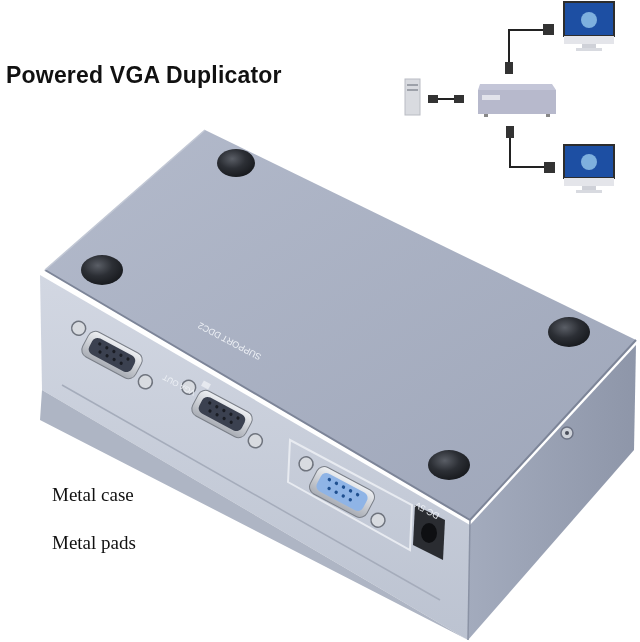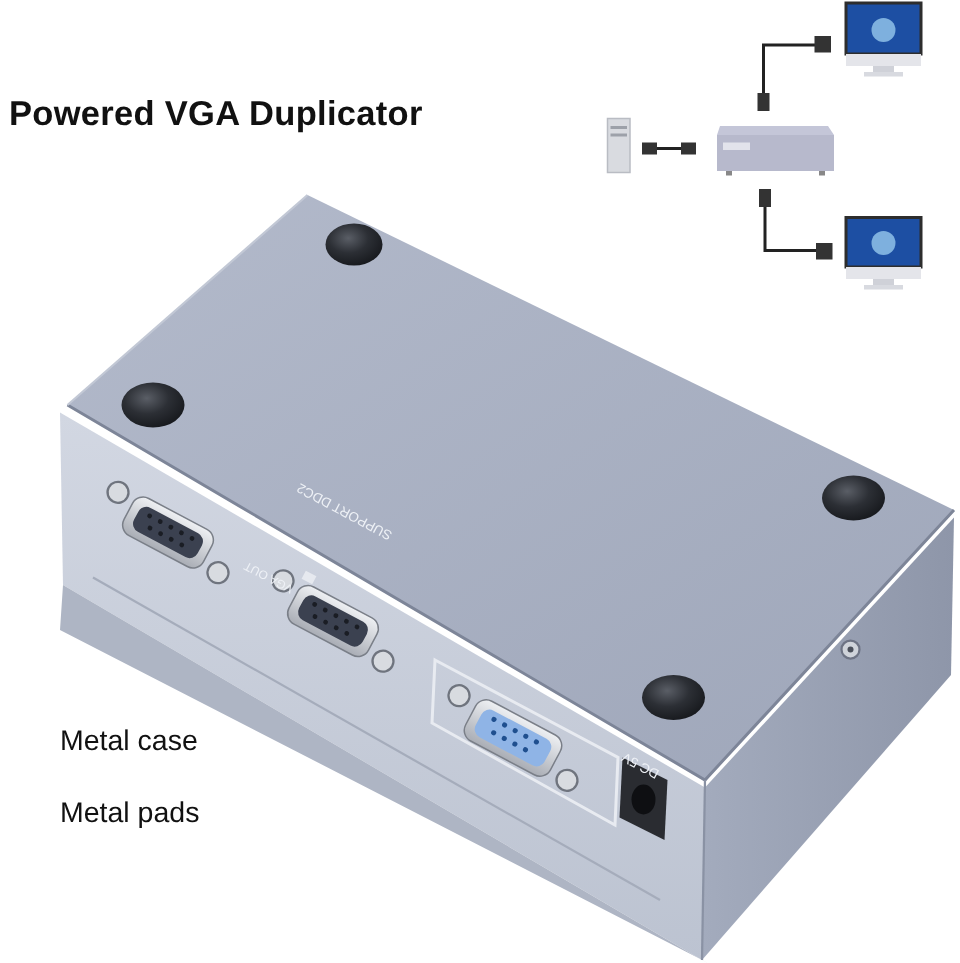--- a/index.html
+++ b/index.html
@@ -1,18 +1,18 @@
 <!DOCTYPE html>
 <html><head>
 <meta charset="utf-8">
 <style>
   html, body { margin:0; padding:0; background:#ffffff; }
   body { width:640px; height:642px; position:relative; overflow:hidden; font-family:"Liberation Sans", sans-serif; }
   .title { position:absolute; left:6px; top:50px; font-size:23px; font-weight:bold; color:#111; letter-spacing:0.2px;margin-top:12px; }
-  .feature { position:absolute; left:40px; font-size:19px; color:#111; }
+  .feature { position:absolute; left:52px; font-size:19px; color:#111;font-family:Liberation Serif, serif; }
   .f1 { top:484px; }
   .f2 { top:532px; }
   svg { position:absolute; left:0; top:0; }
   .label-small { font-family:"Liberation Sans", sans-serif; }
 </style>
 </head>
 <body>
 
 <div class="title">Powered VGA Duplicator</div>
 <div class="feature f1">Metal case</div>

